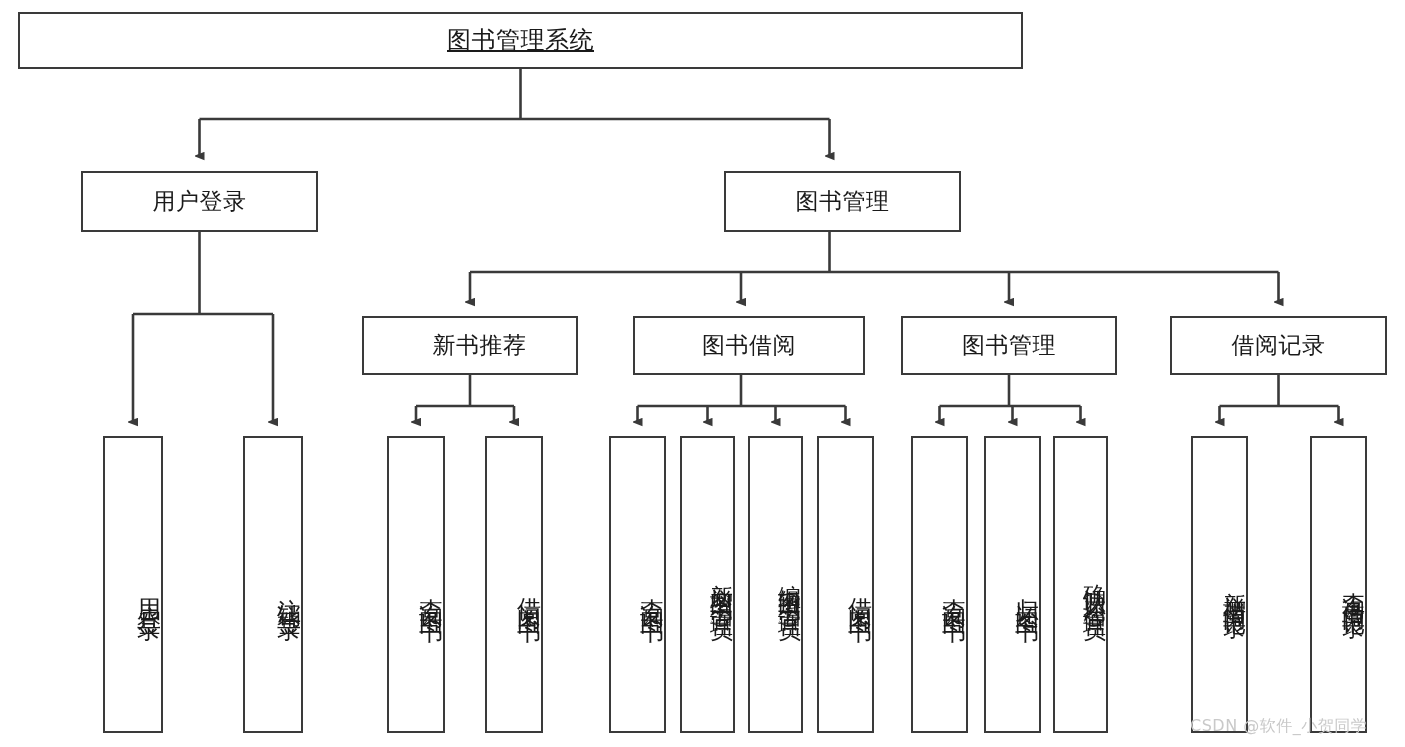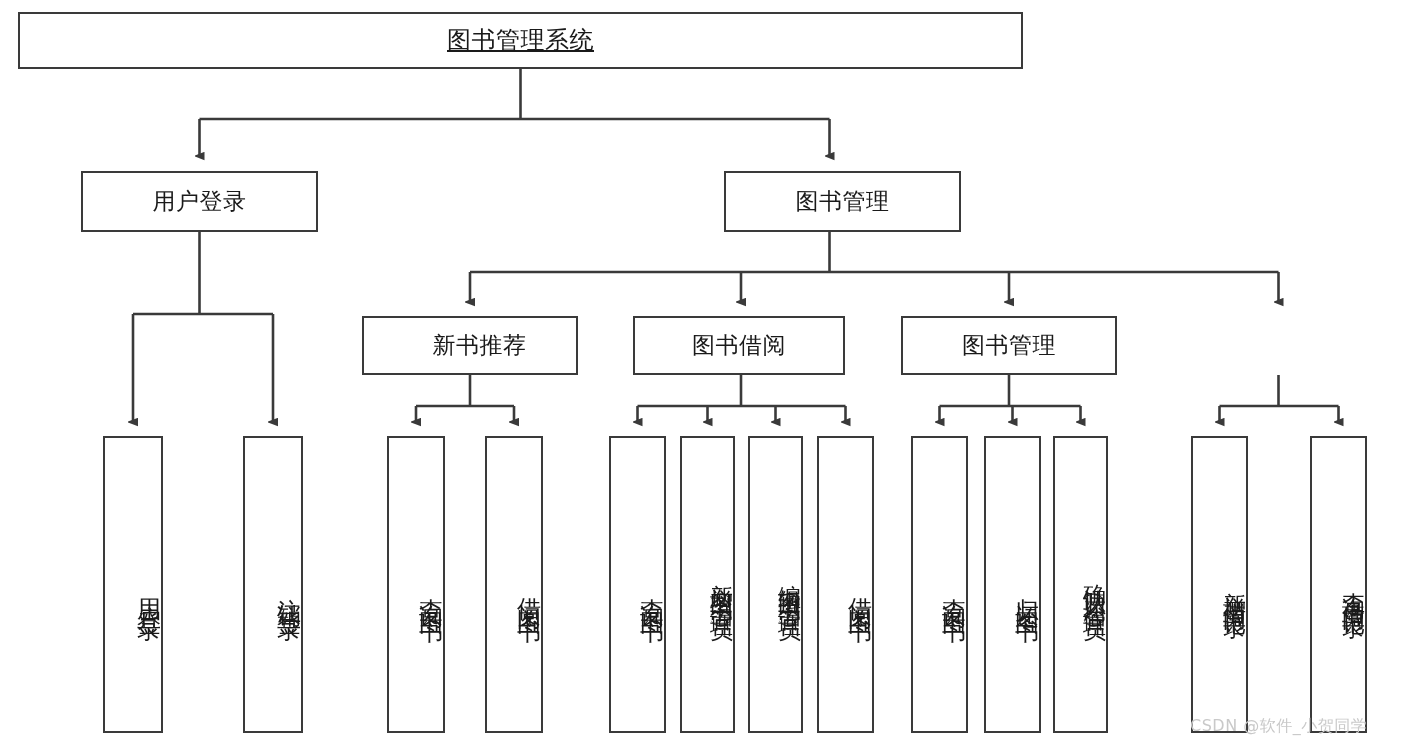--- a/index.html
+++ b/index.html
@@ -122,22 +122,23 @@
       <path d="M1338.5,406 L1338.5,422" marker-end="url(#arrow)"></path>
     </g>
   </svg>
 
   <div class="node horiz root" style="left: 18px; top: 12px; width: 1005px; height: 57px; text-decoration: underline;">图书管理系统</div>
 
   <div class="node horiz" style="left: 81px; top: 171px; width: 237px; height: 61px;">用户登录</div>
   <div class="node horiz" style="left: 724px; top: 171px; width: 237px; height: 61px;">图书管理</div>
 
   <div class="node horiz" style="left: 362px; top: 316px; width: 216px; height: 59px; padding-left: 19px;">新书推荐</div>
-  <div class="node horiz" style="left: 633px; top: 316px; width: 212px; height: 59px;">图书借阅</div>
+  <div class="node horiz" style="left: 633px; top: 316px; width: 232px; height: 59px;">图书借阅</div>
   <div class="node horiz" style="left: 901px; top: 316px; width: 216px; height: 59px;">图书管理</div>
+  <div class="node horiz" style="left: 1170px; top: 316px; width: 217px; height: 59px;">借阅记录</div>
 
   <div class="node leaf" style="left: 103px; top: 436px; width: 60px; height: 297px;">用户登录</div>
   <div class="node leaf" style="left: 243px; top: 436px; width: 60px; height: 297px;">注销登录</div>
   <div class="node leaf" style="left: 387px; top: 436px; width: 58px; height: 297px;">查询图书</div>
   <div class="node leaf" style="left: 485px; top: 436px; width: 58px; height: 297px;">借阅图书</div>
   <div class="node leaf" style="left: 609px; top: 436px; width: 57px; height: 297px;">查询图书</div>
   <div class="node leaf tall" style="left: 680px; top: 436px; width: 55px; height: 297px;">新增图书（管理员）</div>
   <div class="node leaf tall" style="left: 748px; top: 436px; width: 55px; height: 297px;">编辑图书（管理员）</div>
   <div class="node leaf" style="left: 817px; top: 436px; width: 57px; height: 297px;">借阅图书</div>
   <div class="node leaf" style="left: 911px; top: 436px; width: 57px; height: 297px;">查询图书</div>

